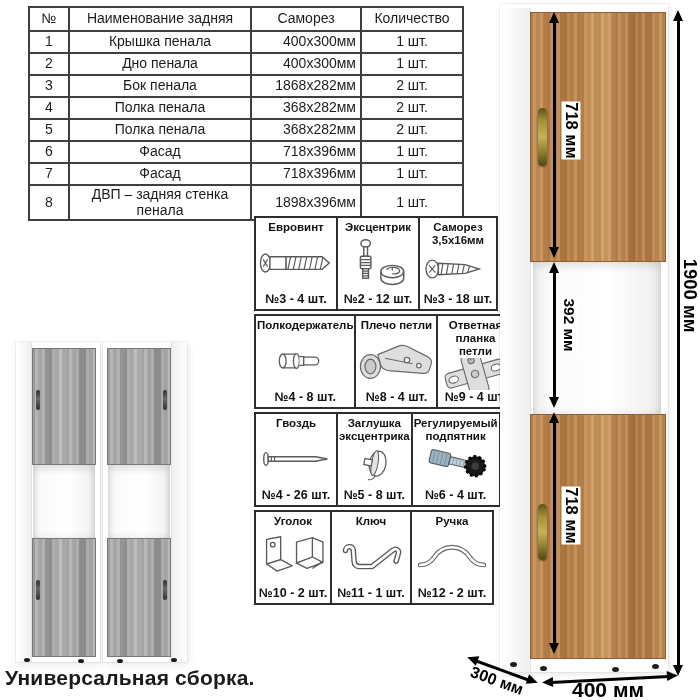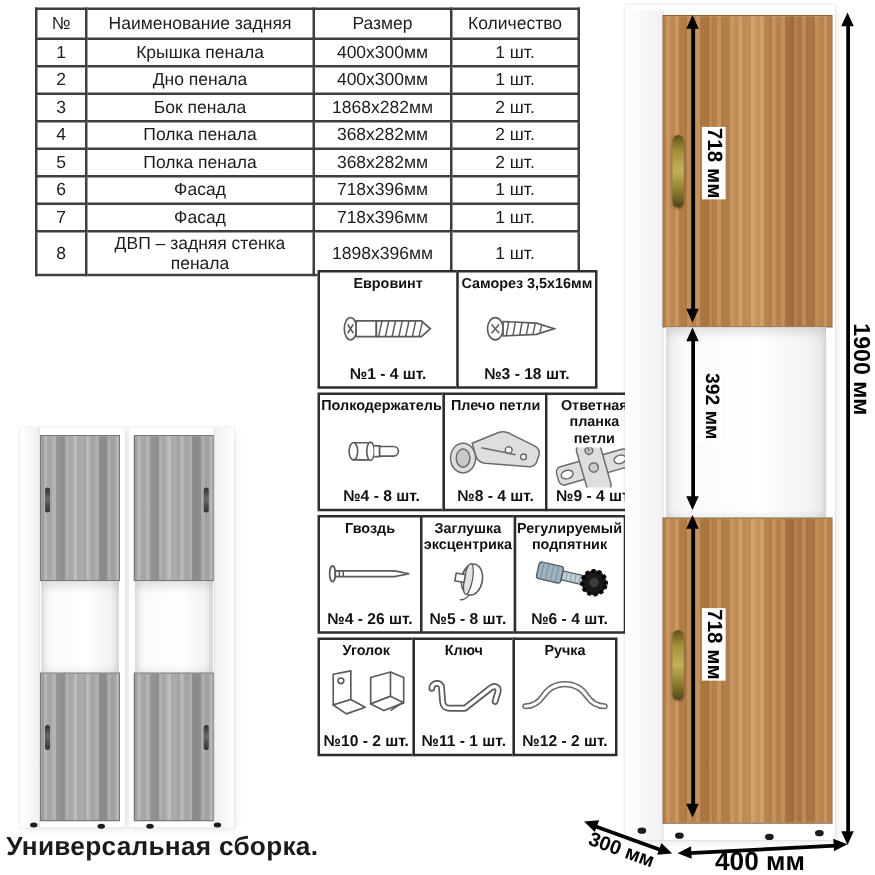--- a/index.html
+++ b/index.html
@@ -8,21 +8,21 @@
   .abs{position:absolute;}
 
   
   #parts-table{position:absolute;left:28px;top:6px;border-collapse:collapse;table-layout:fixed;}
   #parts-table th,#parts-table td{border:2px solid #3e3e3e;font-size:14px;line-height:1.12;
       padding:1px 4px;font-weight:normal;color:#1c1c1c;}
   #parts-table th{text-align:center;height:20px;}
   #parts-table td{height:18px;}
   .c-num{width:30px;text-align:center;}
   .c-name{width:172px;text-align:center;padding-left:7px;}
-  .c-size{width:100px;text-align:center;}
+  .c-size{width:100px;text-align:right;}
   .c-qty{width:92px;text-align:center;}
 
   
   #hardware{position:absolute;left:206px;top:216px;width:272px;display:flex;flex-direction:column;gap:3px;}
   .hw-row{display:flex;padding-left:48px;}
   .hw-cell{flex:1;box-sizing:border-box;border:2px solid #2e2e2e;margin-left:-2px;height:95px;
       background:#fff;display:flex;flex-direction:column;align-items:center;}
   .hw-cell:first-child{margin-left:0;}
   .hw-title{font-weight:bold;font-size:11.5px;line-height:1.12;text-align:center;padding:3px 1px 0 1px;}
   .hw-icon{flex:1;display:flex;align-items:center;justify-content:center;width:100%;overflow:hidden;}
@@ -75,21 +75,21 @@
 </head>
 <body>
 
 <div id="stage">
 
   <table id="parts-table">
     <tbody>
         <tr>
       <th class="c-num">№</th>
       <th class="c-name">Наименование задняя</th>
-      <th class="c-size">Размер</th>
+      <th class="c-size">Саморез</th>
       <th class="c-qty">Количество</th>
     </tr>
     <tr>
       <td class="c-num">1</td>
       <td class="c-name">Крышка пенала</td>
       <td class="c-size">400х300мм</td>
       <td class="c-qty">1 шт.</td>
     </tr>
     <tr>
       <td class="c-num">2</td>
@@ -142,21 +142,38 @@
         <div class="hw-title">Евровинт</div>
         <div class="hw-icon">
           <svg viewBox="0 0 84 40" width="80" height="36">
             <ellipse class="st" cx="8" cy="20" rx="5.5" ry="10"></ellipse>
             <path class="ln2" d="M5.5 16 l5 8 M10.5 16 l-5 8"></path>
             <path class="st" d="M13 13 h18 v14 h-18 z"></path>
             <path class="st" d="M31 13 h40 l8 7 -8 7 h-40 z"></path>
             <path class="ln2" d="M36 13 l-3 14 M42 13 l-3 14 M48 13 l-3 14 M54 13 l-3 14 M60 13 l-3 14 M66 13 l-3 14 M72 13.5 l-3 13"></path>
           </svg>
         </div>
-        <div class="hw-count">№1 - 4 шт.</div>
+        <div class="hw-count">№3 - 4 шт.</div>
+      </div>
+      <div class="hw-cell">
+        <div class="hw-title">Эксцентрик</div>
+        <div class="hw-icon">
+          <svg viewBox="0 0 84 52" width="80" height="50">
+            <ellipse class="st" cx="29" cy="5.5" rx="5" ry="4"></ellipse>
+            <rect class="st" x="27" y="9" width="4" height="10"></rect>
+            <rect class="st" x="23.5" y="19" width="11" height="13" rx="1.5"></rect>
+            <path class="ln2" d="M23.5 22.5 h11 M23.5 25.5 h11 M23.5 28.5 h11"></path>
+            <rect class="st" x="26" y="32" width="6" height="10"></rect>
+            <path class="ln2" d="M26 34.5 h6 M26 37 h6 M26 39.5 h6"></path>
+            <path class="st" d="M45 35 v7 a12 6.5 0 0 0 24 0 v-7"></path>
+            <ellipse class="st" cx="57" cy="35" rx="12" ry="6.5"></ellipse>
+            <path class="ln2" d="M51 33 a7 3.5 0 1 1 6 4.5 M57 31 v3"></path>
+          </svg>
+        </div>
+        <div class="hw-count">№2 - 12 шт.</div>
       </div>
       <div class="hw-cell">
         <div class="hw-title">Саморез 3,5х16мм</div>
         <div class="hw-icon">
           <svg viewBox="0 0 84 36" width="76" height="32">
             <ellipse class="st" cx="13" cy="18" rx="7" ry="10"></ellipse>
             <path class="ln2" d="M9.5 14 l7 8 M16.5 14 l-7 8"></path>
             <path class="st" d="M20 11.5 l30 1.5 l16 5 l-16 5 l-30 1.5 z"></path>
             <path class="ln2" d="M25 12 l-2 12 M31 12.3 l-2 11.5 M37 12.6 l-2 11 M43 13 l-2 10 M49 13.4 l-2 9.3 M55 14.5 l-2 7"></path>
           </svg>

